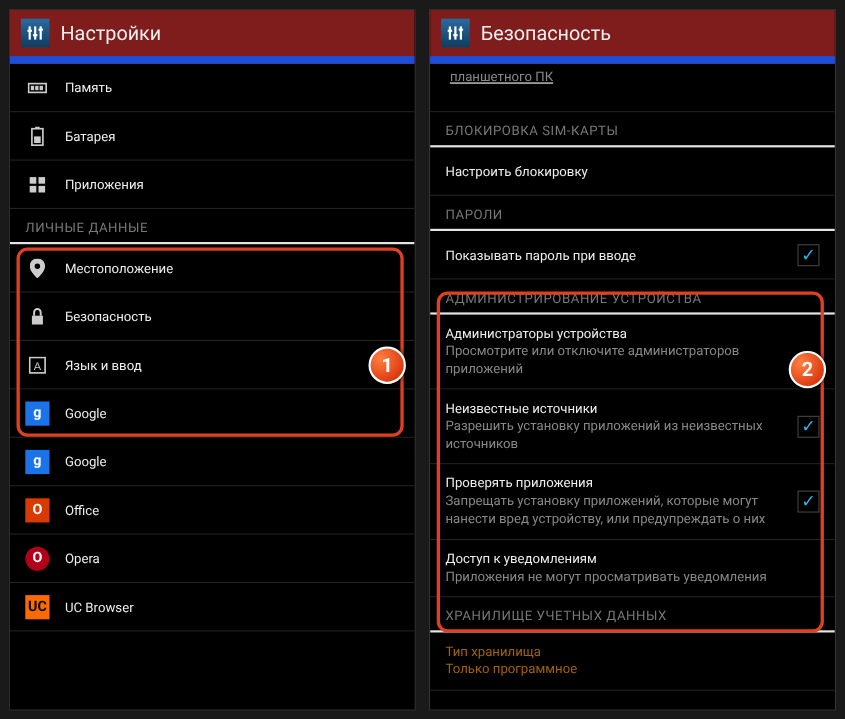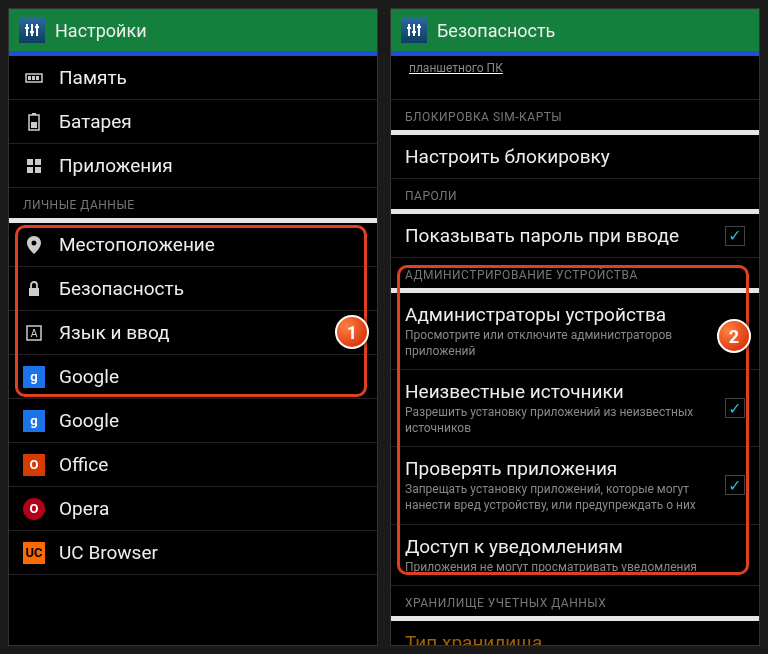--- a/index.html
+++ b/index.html
@@ -18,23 +18,23 @@
     background: #000;
     border: 1px solid #333;
     display: flex;
     flex-direction: column;
     overflow: hidden;
     position: relative;
   }
   .header {
     display: flex;
     align-items: center;
-    background: #15803d;
+    background: #7f1d1d;
     padding: 8px 10px;
-    border-bottom: 5px solid #1d4ed8;
+    border-bottom: 7px solid #1d4ed8;
     gap: 10px;
   }
   .header-icon {
     width: 26px; height: 26px;
     background: linear-gradient(#2a6aa0,#0e3d60);
     display: flex; align-items: center; justify-content: center;
     font-size: 13px;
   }
   .header-title {
     font-size: 18px;
@@ -48,28 +48,28 @@
     padding: 10px 14px;
     border-bottom: 1px solid #222;
     gap: 14px;
     min-height: 44px;
   }
   .row .icon {
     width: 22px; height: 22px;
     display: flex; align-items: center; justify-content: center;
     font-size: 16px;
   }
-  .row-label { font-size: 19px; color: #eee; }
+  .row-label { font-size: 12px; color: #eee; }
   .section-header {
     padding: 10px 14px 6px;
     font-size: 12px;
     letter-spacing: 0.5px;
     color: #777;
     text-transform: uppercase;
-    border-bottom: 5px solid #e5e5e5;
+    border-bottom: 2px solid #e5e5e5;
   }
   .sub { font-size: 12px; color: #888; line-height: 1.3; }
   .col { display: flex; flex-direction: column; gap: 2px; flex: 1; }
   .check {
     width: 20px; height: 20px;
     border: 1px solid #444;
     display: flex; align-items: center; justify-content: center;
     color: #33b5e5;
     font-size: 16px;
   }

